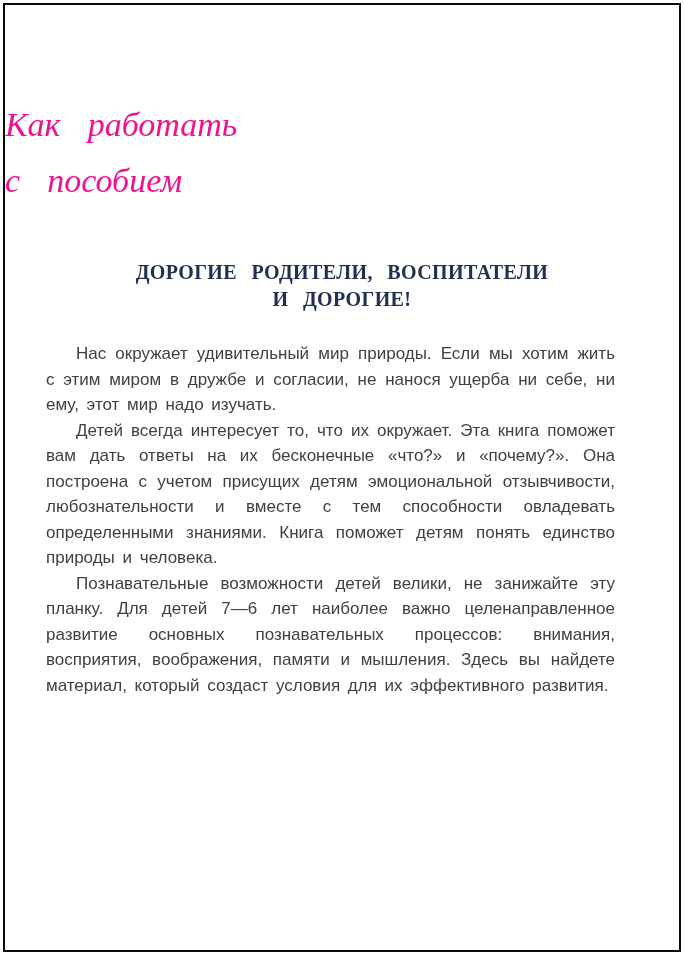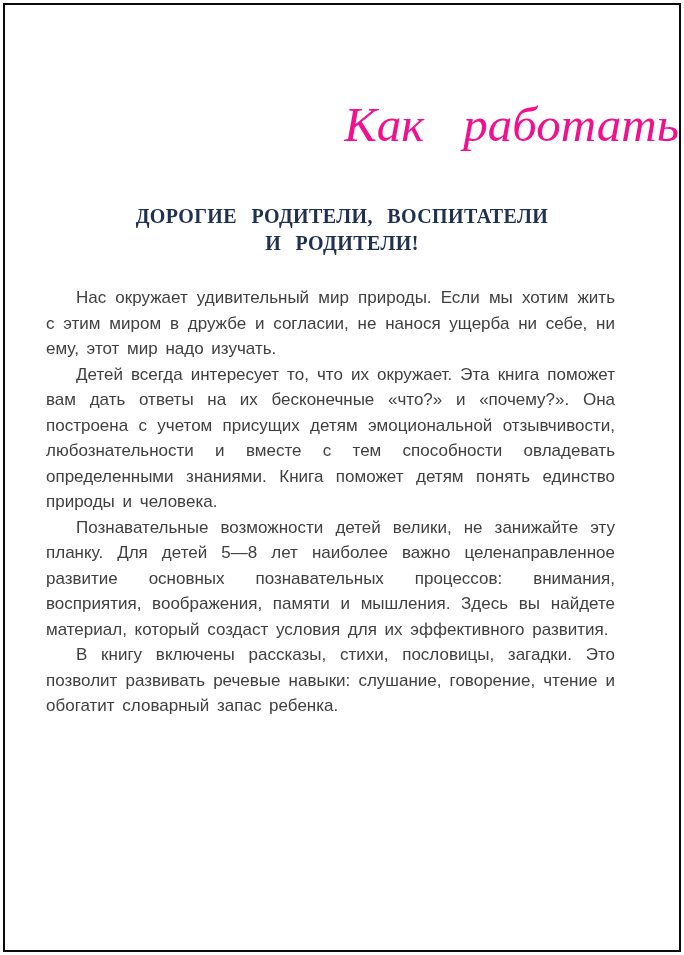--- a/index.html
+++ b/index.html
@@ -21,26 +21,26 @@
     top: 3px;
     left: 3px;
     right: 3px;
     bottom: 3px;
     border: 2px solid #0a0a0a;
     box-sizing: border-box;
     overflow: hidden;
   }
   .chapter-title {
     margin: 92px 0 0 0;
-    text-align: right;
+    text-align: left;
     font-family: "Liberation Serif", serif;
     font-style: italic;
     font-weight: 400;
     color: #f01090;
-    font-size: 49px;
+    font-size: 34px;
     line-height: 56px;
     word-spacing: 0.55em;
   }
   .chapter-title span { display: block; }
   .section-heading {
     margin: 50px 0 0 0;
     text-align: center;
     font-family: "Liberation Serif", serif;
     font-weight: 700;
     color: #203052;
@@ -65,28 +65,28 @@
   }
 </style>
 </head>
 <body>
 
 <div class="page">
   <div class="frame">
 
     <h1 class="chapter-title">
       <span>Как работать</span>
+      <span>с пособием</span>
     </h1>
 
     <h2 class="section-heading">
       <span>ДОРОГИЕ РОДИТЕЛИ, ВОСПИТАТЕЛИ</span>
-      <span>И РОДИТЕЛИ!</span>
+      <span>И ДОРОГИЕ!</span>
     </h2>
 
     <div class="body-text">
       <p>Нас окружает удивительный мир природы. Если мы хотим жить с этим миром в дружбе и согласии, не нанося ущерба ни себе, ни ему, этот мир надо изучать.</p>
       <p>Детей всегда интересует то, что их окружает. Эта книга поможет вам дать ответы на их бесконечные «что?» и «почему?». Она построена с учетом присущих детям эмоциональной отзывчивости, любознательности и вместе с тем способности овладевать определенными знаниями. Книга поможет детям понять единство природы и человека.</p>
-      <p>Познавательные возможности детей велики, не занижайте эту планку. Для детей 5—8 лет наиболее важно целенаправленное развитие основных познавательных процессов: внимания, восприятия, воображения, памяти и мышления. Здесь вы найдете материал, который создаст условия для их эффективного развития.</p>
-      <p>В книгу включены рассказы, стихи, пословицы, загадки. Это позволит развивать речевые навыки: слушание, говорение, чтение и обогатит словарный запас ребенка.</p>
+      <p>Познавательные возможности детей велики, не занижайте эту планку. Для детей 7—6 лет наиболее важно целенаправленное развитие основных познавательных процессов: внимания, восприятия, воображения, памяти и мышления. Здесь вы найдете материал, который создаст условия для их эффективного развития.</p>
     </div>
 
   </div>
 </div>
 
 </body></html>

